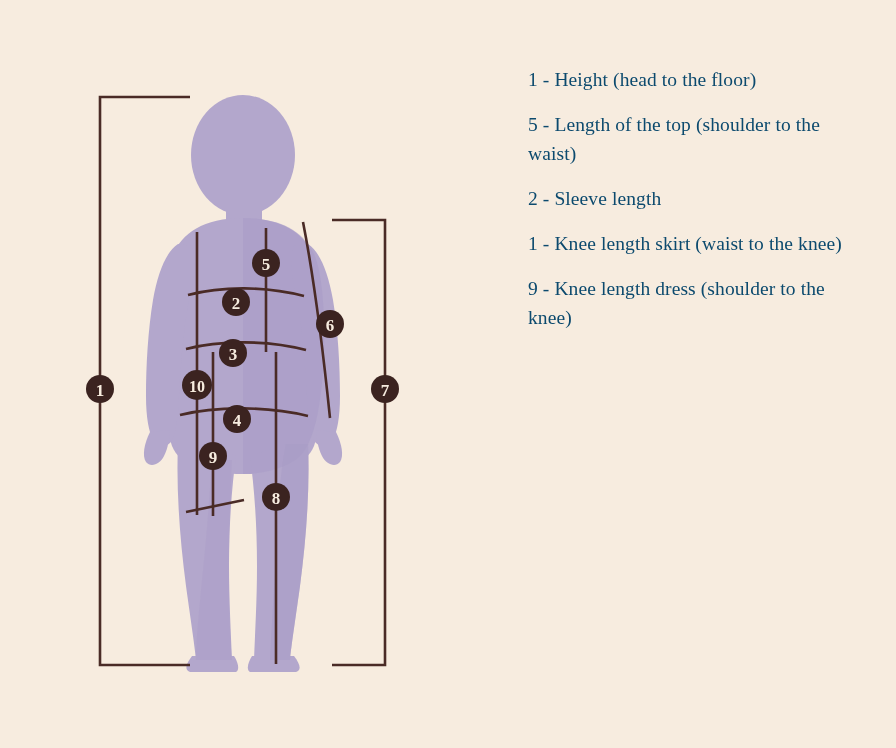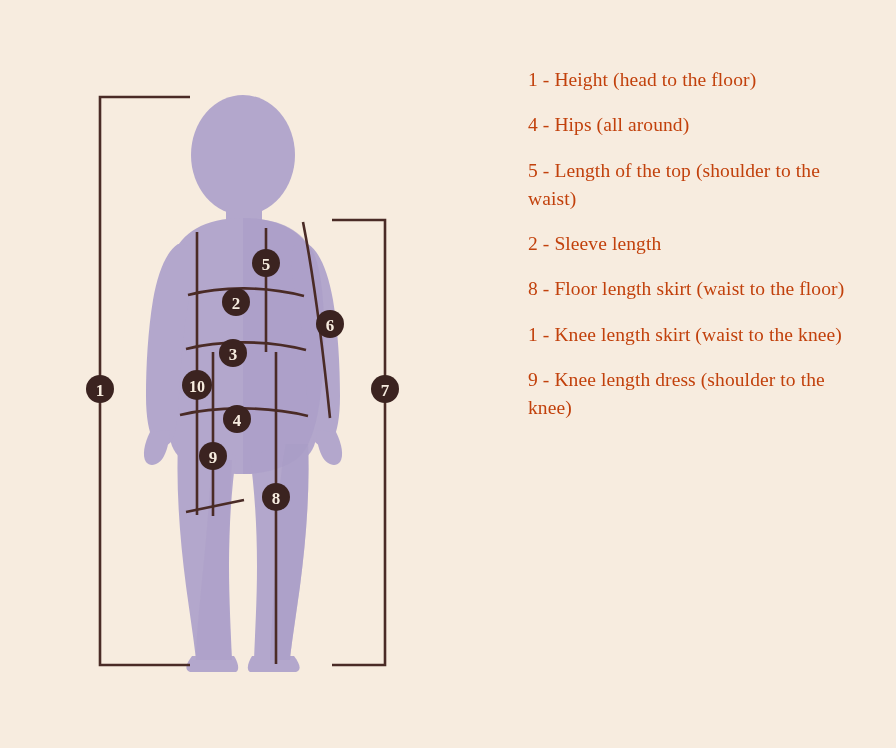--- a/index.html
+++ b/index.html
@@ -32,21 +32,21 @@
   }
   #legend {
     position: absolute;
     left: 528px;
     top: 66px;
     width: 340px;
   }
   .legend-item {
     font-size: 19.5px;
     line-height: 1.45;
-    color: #c2410c;
+    color: #0c4a6e;
     margin-bottom: 17px;
     letter-spacing: 0.1px;
   }
   .marker-label {
     font-family: "Liberation Serif", serif;
     font-weight: bold;
     fill: #f7ecdf;
   }
 </style>
 </head>
@@ -169,21 +169,19 @@
         <g>
           <circle cx="197" cy="385" r="15" fill="#3b2320"></circle>
           <text class="marker-label" x="197" y="392" text-anchor="middle" font-size="16" fill="#f7ecdf">10</text>
         </g>
       </g>
     </svg>
   </div>
 
   <div id="legend">
     <div class="legend-item">1 - Height (head to the floor)</div>
-    <div class="legend-item">4 - Hips (all around)</div>
     <div class="legend-item">5 - Length of the top (shoulder to the waist)</div>
     <div class="legend-item">2 - Sleeve length</div>
-    <div class="legend-item">8 - Floor length skirt (waist to the floor)</div>
     <div class="legend-item">1 - Knee length skirt (waist to the knee)</div>
     <div class="legend-item">9 - Knee length dress (shoulder to the knee)</div>
   </div>
 
 </div>
 
 </body></html>

